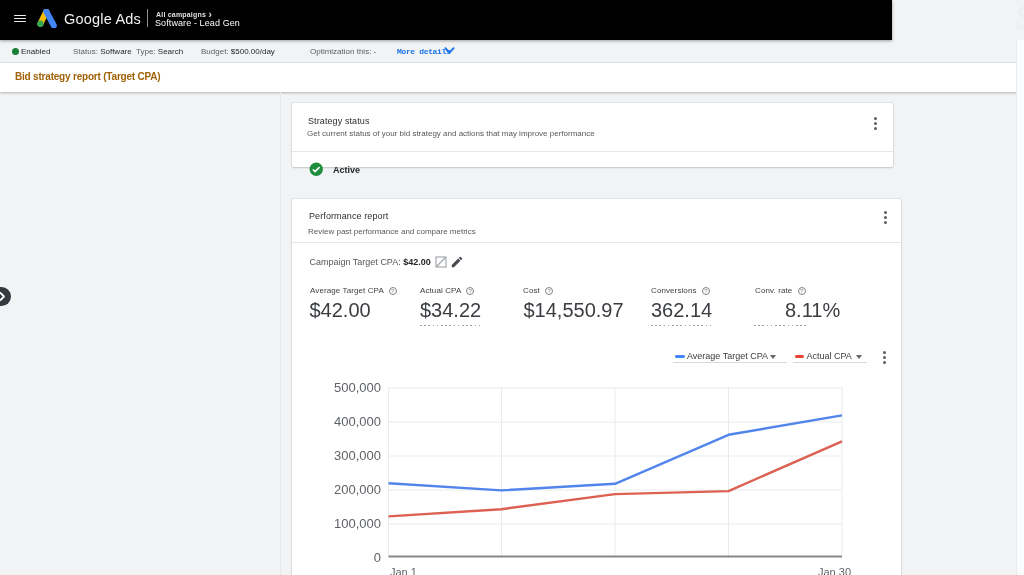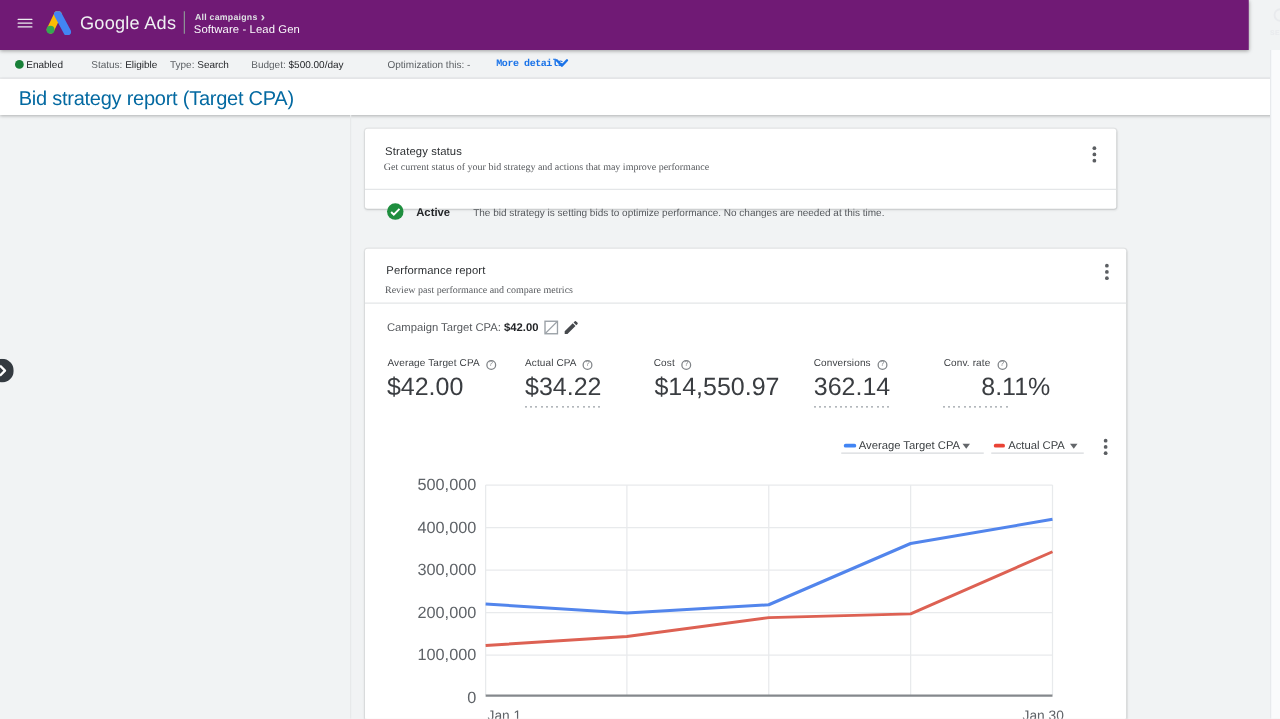--- a/index.html
+++ b/index.html
@@ -3,42 +3,42 @@
 <meta charset="utf-8">
 <style>
 * { margin:0; padding:0; box-sizing:border-box; }
 html,body { width:1024px; height:575px; overflow:hidden; }
 body { font-family:"Liberation Sans", sans-serif; position:relative; background:#f1f3f4; }
 .abs { position:absolute; }
 
 
 #statusbar { position:absolute; left:0; top:40px; width:1024px; height:23px; background:#f1f3f4; border-bottom:1px solid #e4e6e8; }
 #titlebar { position:absolute; left:0; top:63px; width:1024px; height:29px; background:#fff; box-shadow:0 1px 2.5px rgba(0,0,0,.28); }
-#topbar { position:absolute; left:0; top:0; width:999px; height:40px; background:#701a75; box-shadow:0 1px 3px rgba(0,0,0,.35); }
+#topbar { position:absolute; left:0; top:0; width:892px; height:40px; background:#000000; box-shadow:0 1px 3px rgba(0,0,0,.35); }
 
 .hline { position:absolute; left:14px; width:11.5px; height:1.7px; background:#eceef0; border-radius:1px; }
 #gads-text { position:absolute; left:64px; top:11px; font-size:14.5px; color:#eff1f3; letter-spacing:.2px; }
 #tb-divider { position:absolute; left:147px; top:9px; width:1px; height:18px; background:#8d9195; }
 #crumb1 { position:absolute; left:156px; top:11px; font-size:7px; font-weight:bold; color:#dde0e3; letter-spacing:.2px; }
 #crumb2 { position:absolute; left:155px; top:17.5px; font-size:9px; font-weight:normal; color:#fcfdfe; letter-spacing:.1px; }
 #sea-label { position:absolute; left:1016px; top:24px; font-size:5.5px; font-weight:bold; color:#e8eaed; letter-spacing:.4px; }
 
 .sb { position:absolute; top:46.5px; font-size:8px; color:#5c6064; }
 .sbdark { color:#26282b; }
 #greendot { position:absolute; left:11.5px; top:47.5px; width:7px; height:7px; border-radius:50%; background:#188038; }
 
-#title { position:absolute; left:15px; top:71px; font-size:16px; font-weight:normal; color:#0369a1; letter-spacing:-.2px; }
+#title { position:absolute; left:15px; top:71px; font-size:10px; font-weight:bold; color:#a16207; letter-spacing:-.2px; }
 
 
 .card { position:absolute; background:#fff; border-radius:2px; box-shadow:0 0 0 1px rgba(0,0,0,.055), 0 1px 2px rgba(60,64,67,.18); }
 #card1 { left:292px; top:103px; width:601px; height:64px; }
 #card2 { left:292px; top:199px; width:609px; height:420px; }
 
 .cardtitle { position:absolute; font-size:9px; color:#2b2e31; letter-spacing:.1px; }
-.cardsub { position:absolute; font-size:8px; color:#55585c;font-family:Liberation Serif, serif; }
+.cardsub { position:absolute; font-size:8px; color:#55585c; }
 .divider { position:absolute; left:0; width:100%; height:1px; background:#e4e6e8; }
 
 .dots { position:absolute; width:3px; }
 .dots span { display:block; width:3px; height:3px; border-radius:50%; background:#5b5e62; margin-bottom:2.2px; }
 
 #gcheck { position:absolute; left:308.5px; top:162px; width:14.5px; height:14.5px; }
 
 .help { display:inline-block; width:8px; height:8px; border:1px solid #7f8387; border-radius:50%; font-size:6px; line-height:7.5px; text-align:center; color:#7f8387; vertical-align:0px; margin-left:3px; }
 
 .metlabel { position:absolute; font-size:8px; color:#3e4145; letter-spacing:.1px; }
@@ -70,21 +70,21 @@
     <div style="position:absolute;left:208.5px;top:9px;font-size:10px;font-weight:bold;color:#dde0e3;">›</div>
   <div id="crumb2">Software - Lead Gen</div>
   <svg style="position:absolute;left:1015px;top:5px" width="9" height="16" viewBox="0 0 9 16">
       <circle cx="9.2" cy="7" r="4.6" fill="none" stroke="#e8eaed" stroke-width="1.5"></circle>
     </svg>
   <div id="sea-label">SEAR</div>
 </div>
 
 <div id="greendot"></div>
 <div class="sb sbdark" style="left:21px">Enabled</div>
-<div class="sb" style="left:73px">Status: <span class="sbdark">Eligible</span></div>
+<div class="sb" style="left:73px">Status: <span class="sbdark">Software</span></div>
 <div class="sb" style="left:136px">Type: <span class="sbdark">Search</span></div>
 <div class="sb" style="left:201px">Budget: <span class="sbdark">$500.00/day</span></div>
 <div class="sb" style="left:310px">Optimization this: -</div>
 <div class="sb" style="left:397px; color:#1a73e8; font-weight:bold; letter-spacing:-.35px;font-family:Liberation Mono, monospace;">More details</div>
 <svg class="abs" style="left:444px; top:46.5px" width="11" height="8" viewBox="0 0 11 8">
     <path d="M1.4 1.2 L5.5 5.6 L9.6 1.2" fill="none" stroke="#1a73e8" stroke-width="1.9" stroke-linecap="round" stroke-linejoin="round"></path>
   </svg>
 
 <div id="title">Bid strategy report (Target CPA)</div>
 
@@ -100,21 +100,20 @@
 <div class="card" id="card1">
   <div class="cardtitle" style="left:16px; top:13px;">Strategy status</div>
   <div class="cardsub" style="left:15px; top:25.5px;">Get current status of your bid strategy and actions that may improve performance</div>
   <div class="dots" style="left:582px; top:14px;">
       <span></span>
       <span></span>
       <span></span>
     </div>
   <div class="divider" style="top:47.5px;"></div>
   <div style="position:absolute; left:41px; top:62px; font-size:9px; font-weight:bold; color:#232528;">Active</div>
-  <div style="position:absolute; left:86.5px; top:62.8px; font-size:8px; color:#55585c;">The bid strategy is setting bids to optimize performance. No changes are needed at this time.</div>
 </div>
 <svg id="gcheck" viewBox="0 0 24 24">
     <circle cx="12" cy="12" r="11" fill="#1e8e3e"></circle>
     <path d="M6.5 12.5 L10 16 L17.5 8.5" fill="none" stroke="#fff" stroke-width="2.6"></path>
   </svg>
 
 <div class="card" id="card2">
   <div class="cardtitle" style="left:17px; top:12px;">Performance report</div>
   <div class="cardsub" style="left:16px; top:27.5px;">Review past performance and compare metrics</div>
   <div class="dots" style="left:592px; top:11.5px;">

